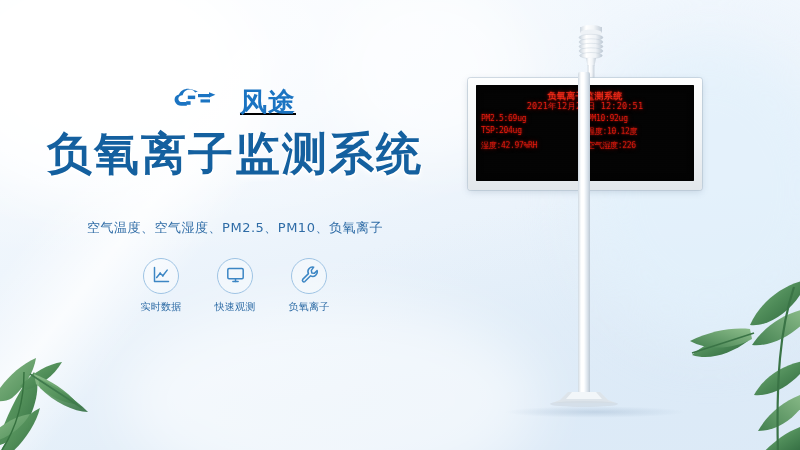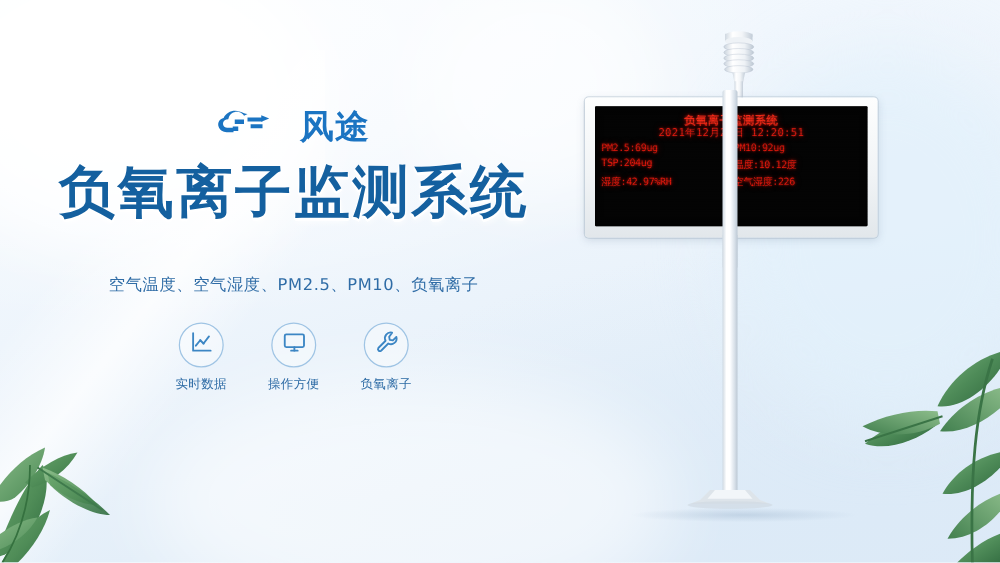--- a/index.html
+++ b/index.html
@@ -37,21 +37,21 @@
     position:absolute;left:470px;top:404px;width:250px;height:16px;
     background:radial-gradient(50% 50% at 50% 50%,rgba(150,175,200,.38) 0%,rgba(150,175,200,0) 72%);
     border-radius:50%;
   }
 
   
   .copy{position:absolute;left:0;top:0;width:470px;height:450px;}
 
   .logo{
     position:absolute;left:0;right:0;top:86px;
-    display:flex;align-items:center;justify-content:center;gap:24px;
+    display:flex;align-items:center;justify-content:center;gap:24px;text-decoration:underline;
   }
   .logo-mark{display:block;}
   .logo-text{
     font-size:27px;font-weight:bold;color:#1b74c2;letter-spacing:1px;line-height:1;
     font-family:"DejaVu Sans","Liberation Sans",sans-serif;
   }
 
   .headline{
     position:absolute;left:0;right:0;top:128px;text-align:center;
     font-size:45px;font-weight:bold;letter-spacing:2px;line-height:1.15;
@@ -224,21 +224,21 @@
       <div class="feature">
         <span class="f-circle">
           <span>
             <svg width="21" height="21" viewBox="0 0 24 24" fill="none" stroke="#3c86c4" stroke-width="1.7" stroke-linecap="round" stroke-linejoin="round">
               <rect x="3.2" y="5.2" width="17.6" height="11.6" rx="1.4"></rect>
               <path d="M9 20 L15 20"></path>
               <path d="M12 16.8 L12 20"></path>
             </svg>
           </span>
         </span>
-        <span class="f-label">操作方便</span>
+        <span class="f-label">快速观测</span>
       </div>
 
       <div class="feature">
         <span class="f-circle">
           <span>
             <svg width="21" height="21" viewBox="0 0 24 24" fill="none" stroke="#3c86c4" stroke-width="1.7" stroke-linecap="round" stroke-linejoin="round">
               <path d="M16.8 3.6 a5.2 5.2 0 0 0 -6.0 7.4 L4.2 17.6 a1.8 1.8 0 0 0 2.5 2.5
                        l6.6-6.6 a5.2 5.2 0 0 0 7.4-6.0 l-3.2 3.2 -2.9-0.5 -0.5-2.9 Z"></path>
             </svg>
           </span>

